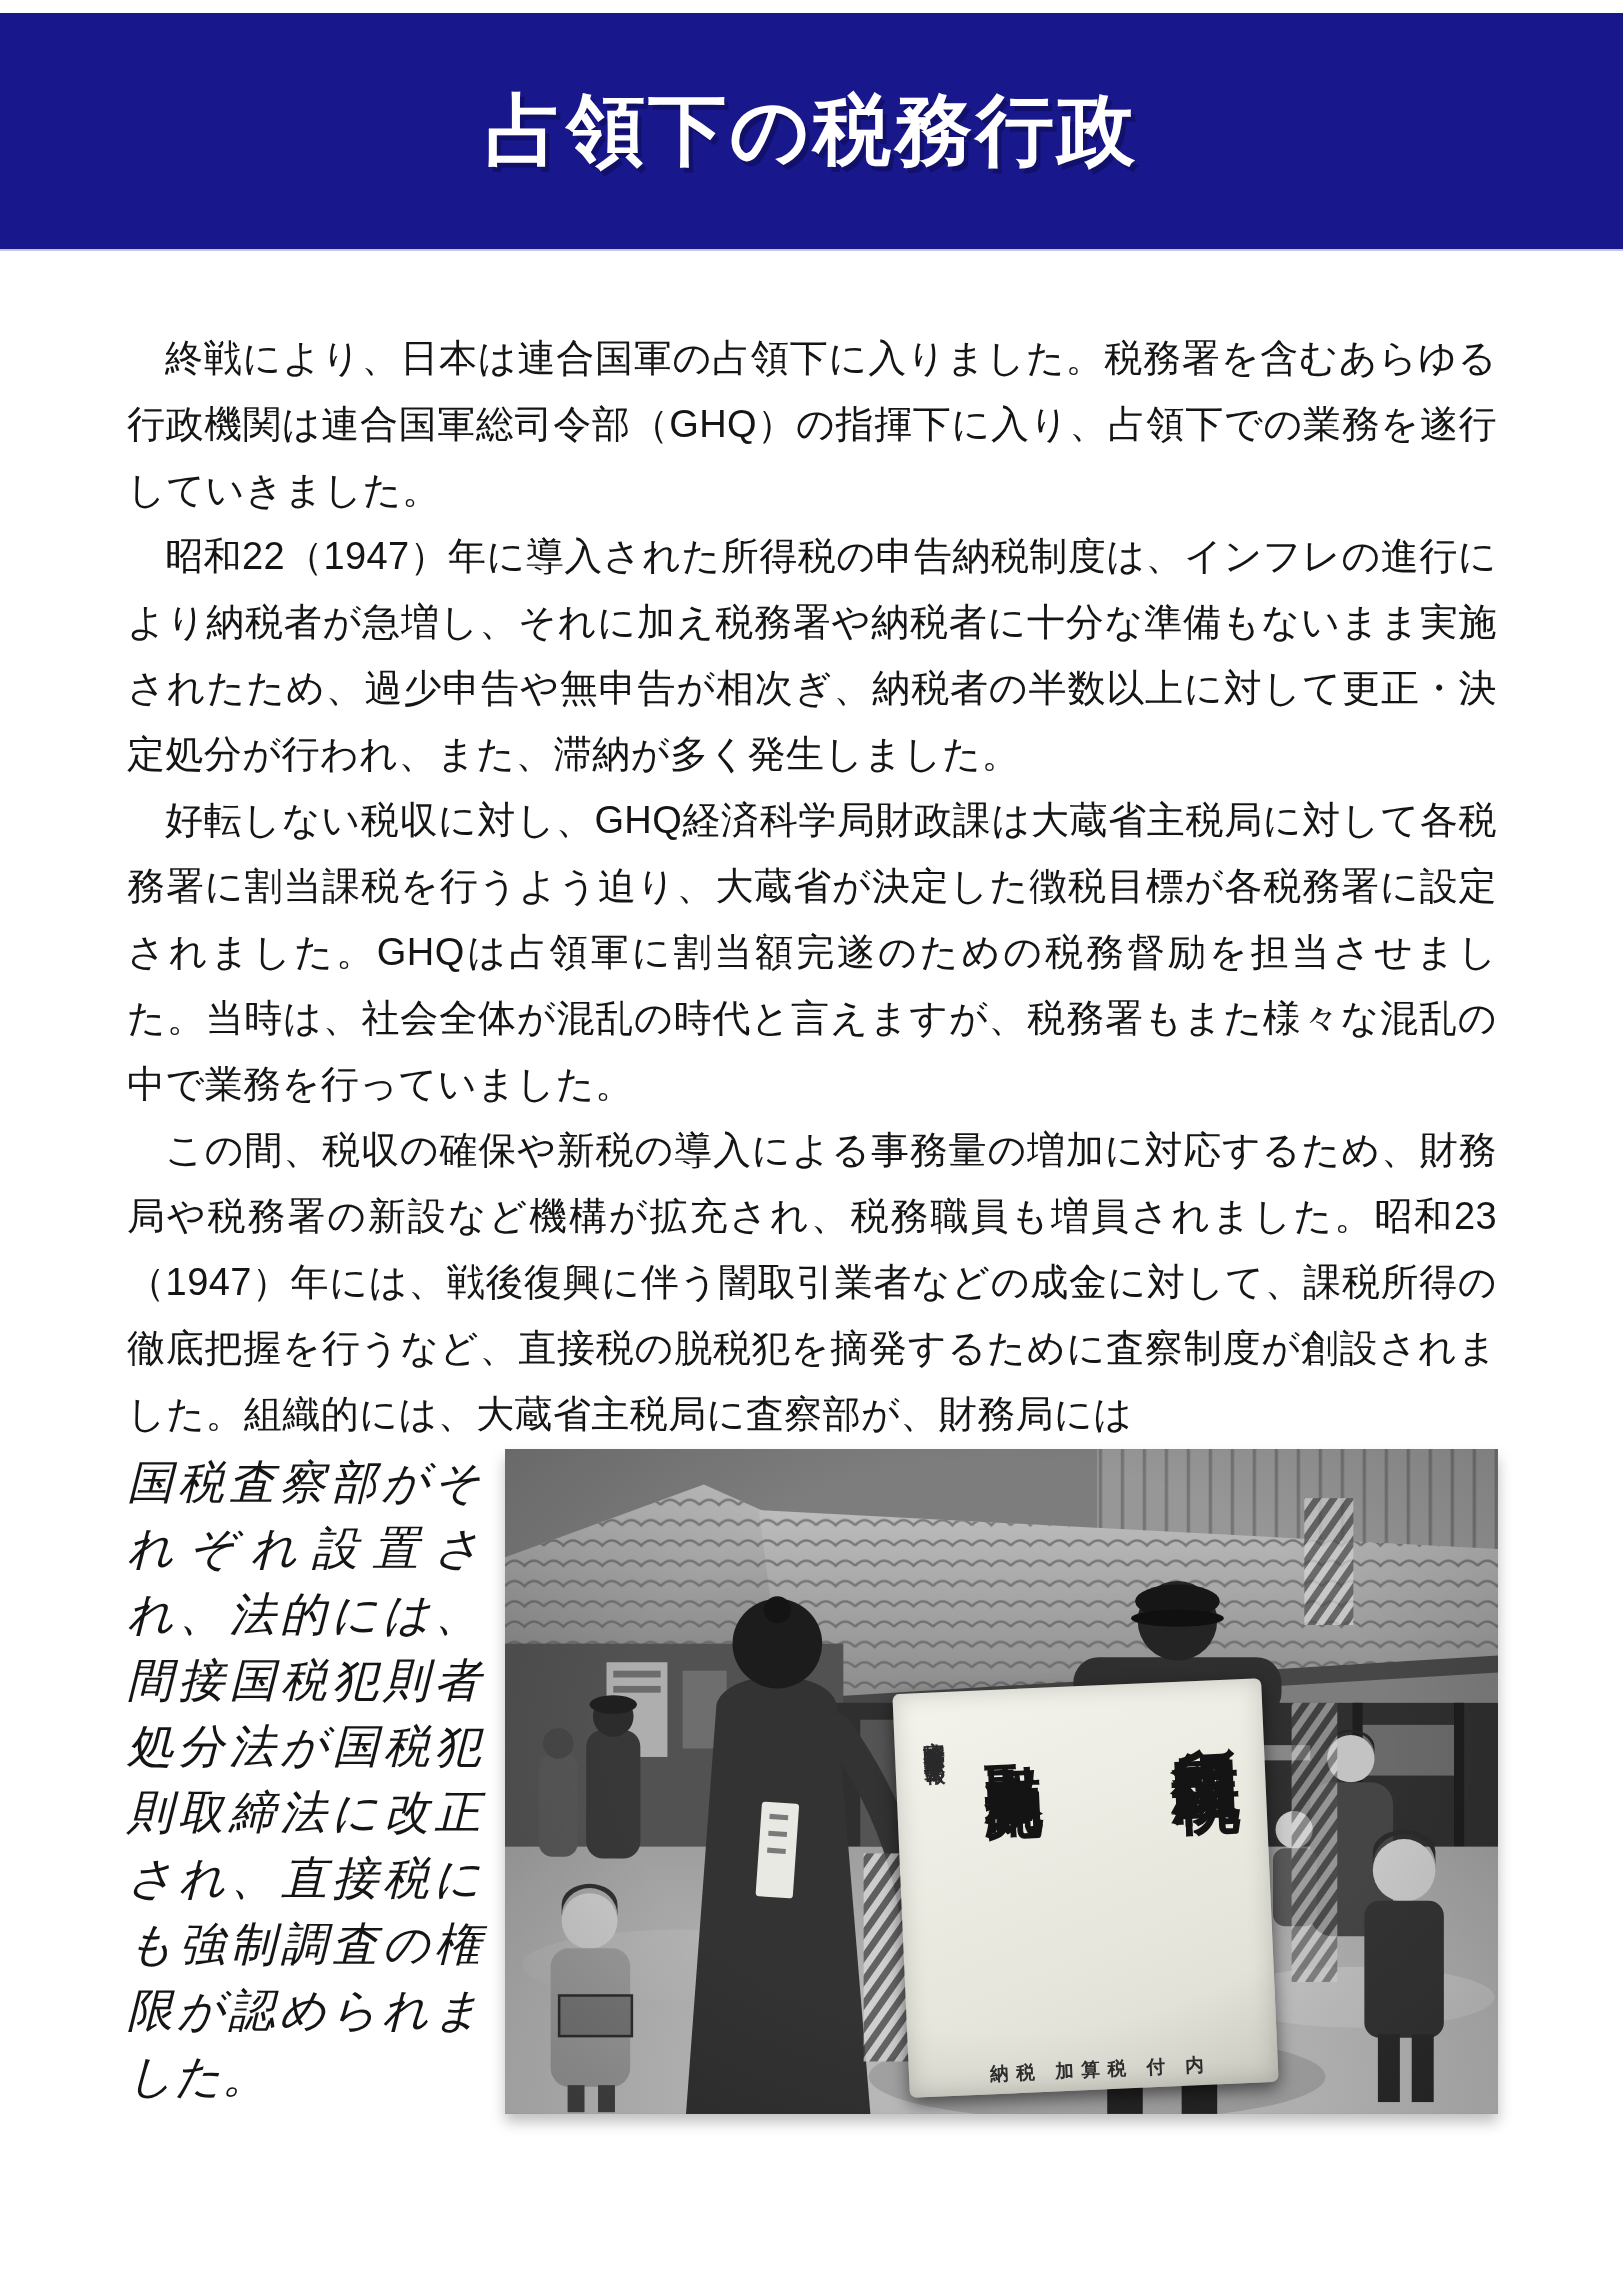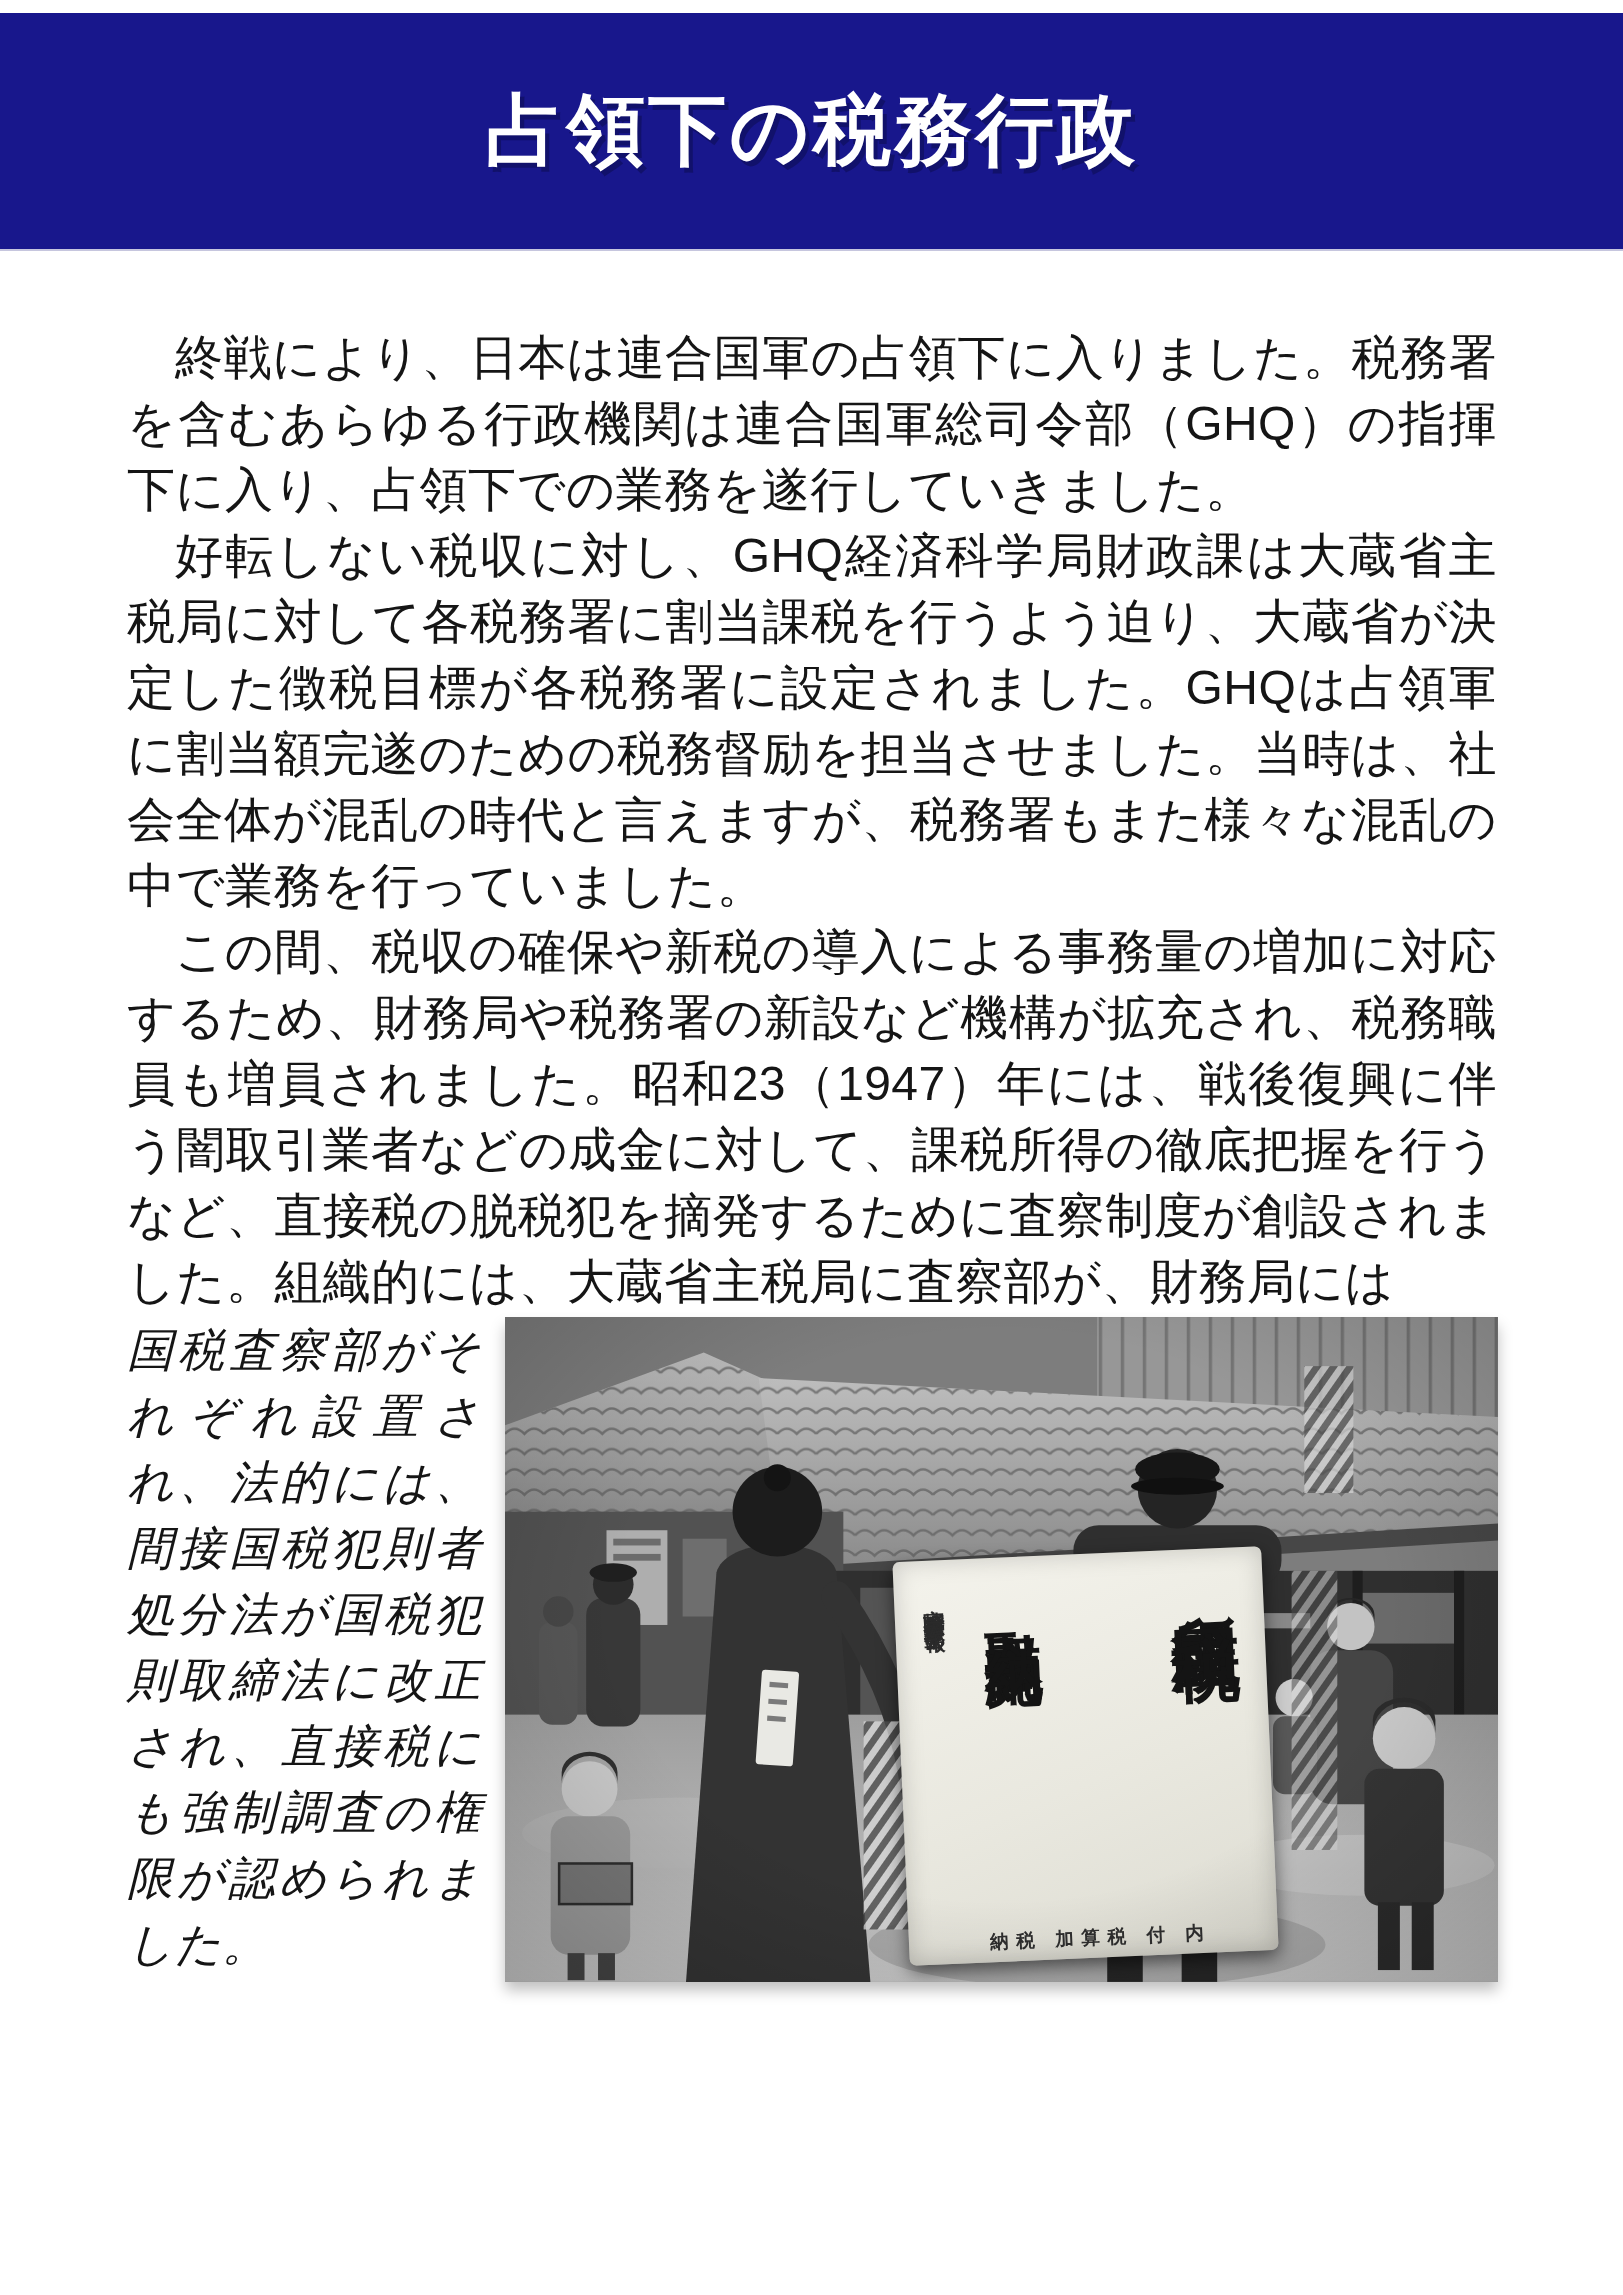--- a/index.html
+++ b/index.html
@@ -36,21 +36,21 @@
     text-shadow: 4.2px 5px 0 rgba(12, 12, 80, 0.55);
   }
 
   
   .content {
     flex: none;
     padding: 74px 127px 0 127px;
   }
   .body-para {
     margin: 0;
-    font-size: 48px;
+    font-size: 38px;
     line-height: 66px;
     text-align: justify;
     text-justify: inter-ideograph;
     text-indent: 1em;
     letter-spacing: 0.4px;
   }
   .wrap-row {
     display: flex;
     align-items: flex-start;
     gap: 24px;
@@ -119,20 +119,21 @@
 <body>
 
 <div class="page">
 
   <header class="banner-top" style="background-color: rgb(24, 23, 140);">
     <h1>占領下の税務行政</h1>
   </header>
 
   <main class="content">
     <p class="body-para">終戦により、日本は連合国軍の占領下に入りました。税務署を含むあらゆる行政機関は連合国軍総司令部（GHQ）の指揮下に入り、占領下での業務を遂行していきました。</p>
+    <p class="body-para">昭和22（1947）年に導入された所得税の申告納税制度は、インフレの進行により納税者が急増し、それに加え税務署や納税者に十分な準備もないまま実施されたため、過少申告や無申告が相次ぎ、納税者の半数以上に対して更正・決定処分が行われ、また、滞納が多く発生しました。</p>
     <p class="body-para">好転しない税収に対し、GHQ経済科学局財政課は大蔵省主税局に対して各税務署に割当課税を行うよう迫り、大蔵省が決定した徴税目標が各税務署に設定されました。GHQは占領軍に割当額完遂のための税務督励を担当させました。当時は、社会全体が混乱の時代と言えますが、税務署もまた様々な混乱の中で業務を行っていました。</p>
     <p class="body-para">この間、税収の確保や新税の導入による事務量の増加に対応するため、財務局や税務署の新設など機構が拡充され、税務職員も増員されました。昭和23（1947）年には、戦後復興に伴う闇取引業者などの成金に対して、課税所得の徹底把握を行うなど、直接税の脱税犯を摘発するために査察制度が創設されました。組織的には、大蔵省主税局に査察部が、財務局には</p>
 
     <div class="wrap-row">
       <p class="col-text">国税査察部がそれぞれ設置され、法的には、間接国税犯則者処分法が国税犯則取締法に改正され、直接税にも強制調査の権限が認められました。</p>
 
       <figure class="photo-figure">
         <div class="photo">
           <svg viewBox="0 0 1174 786" width="993" height="665" aria-hidden="true">
             <defs>

